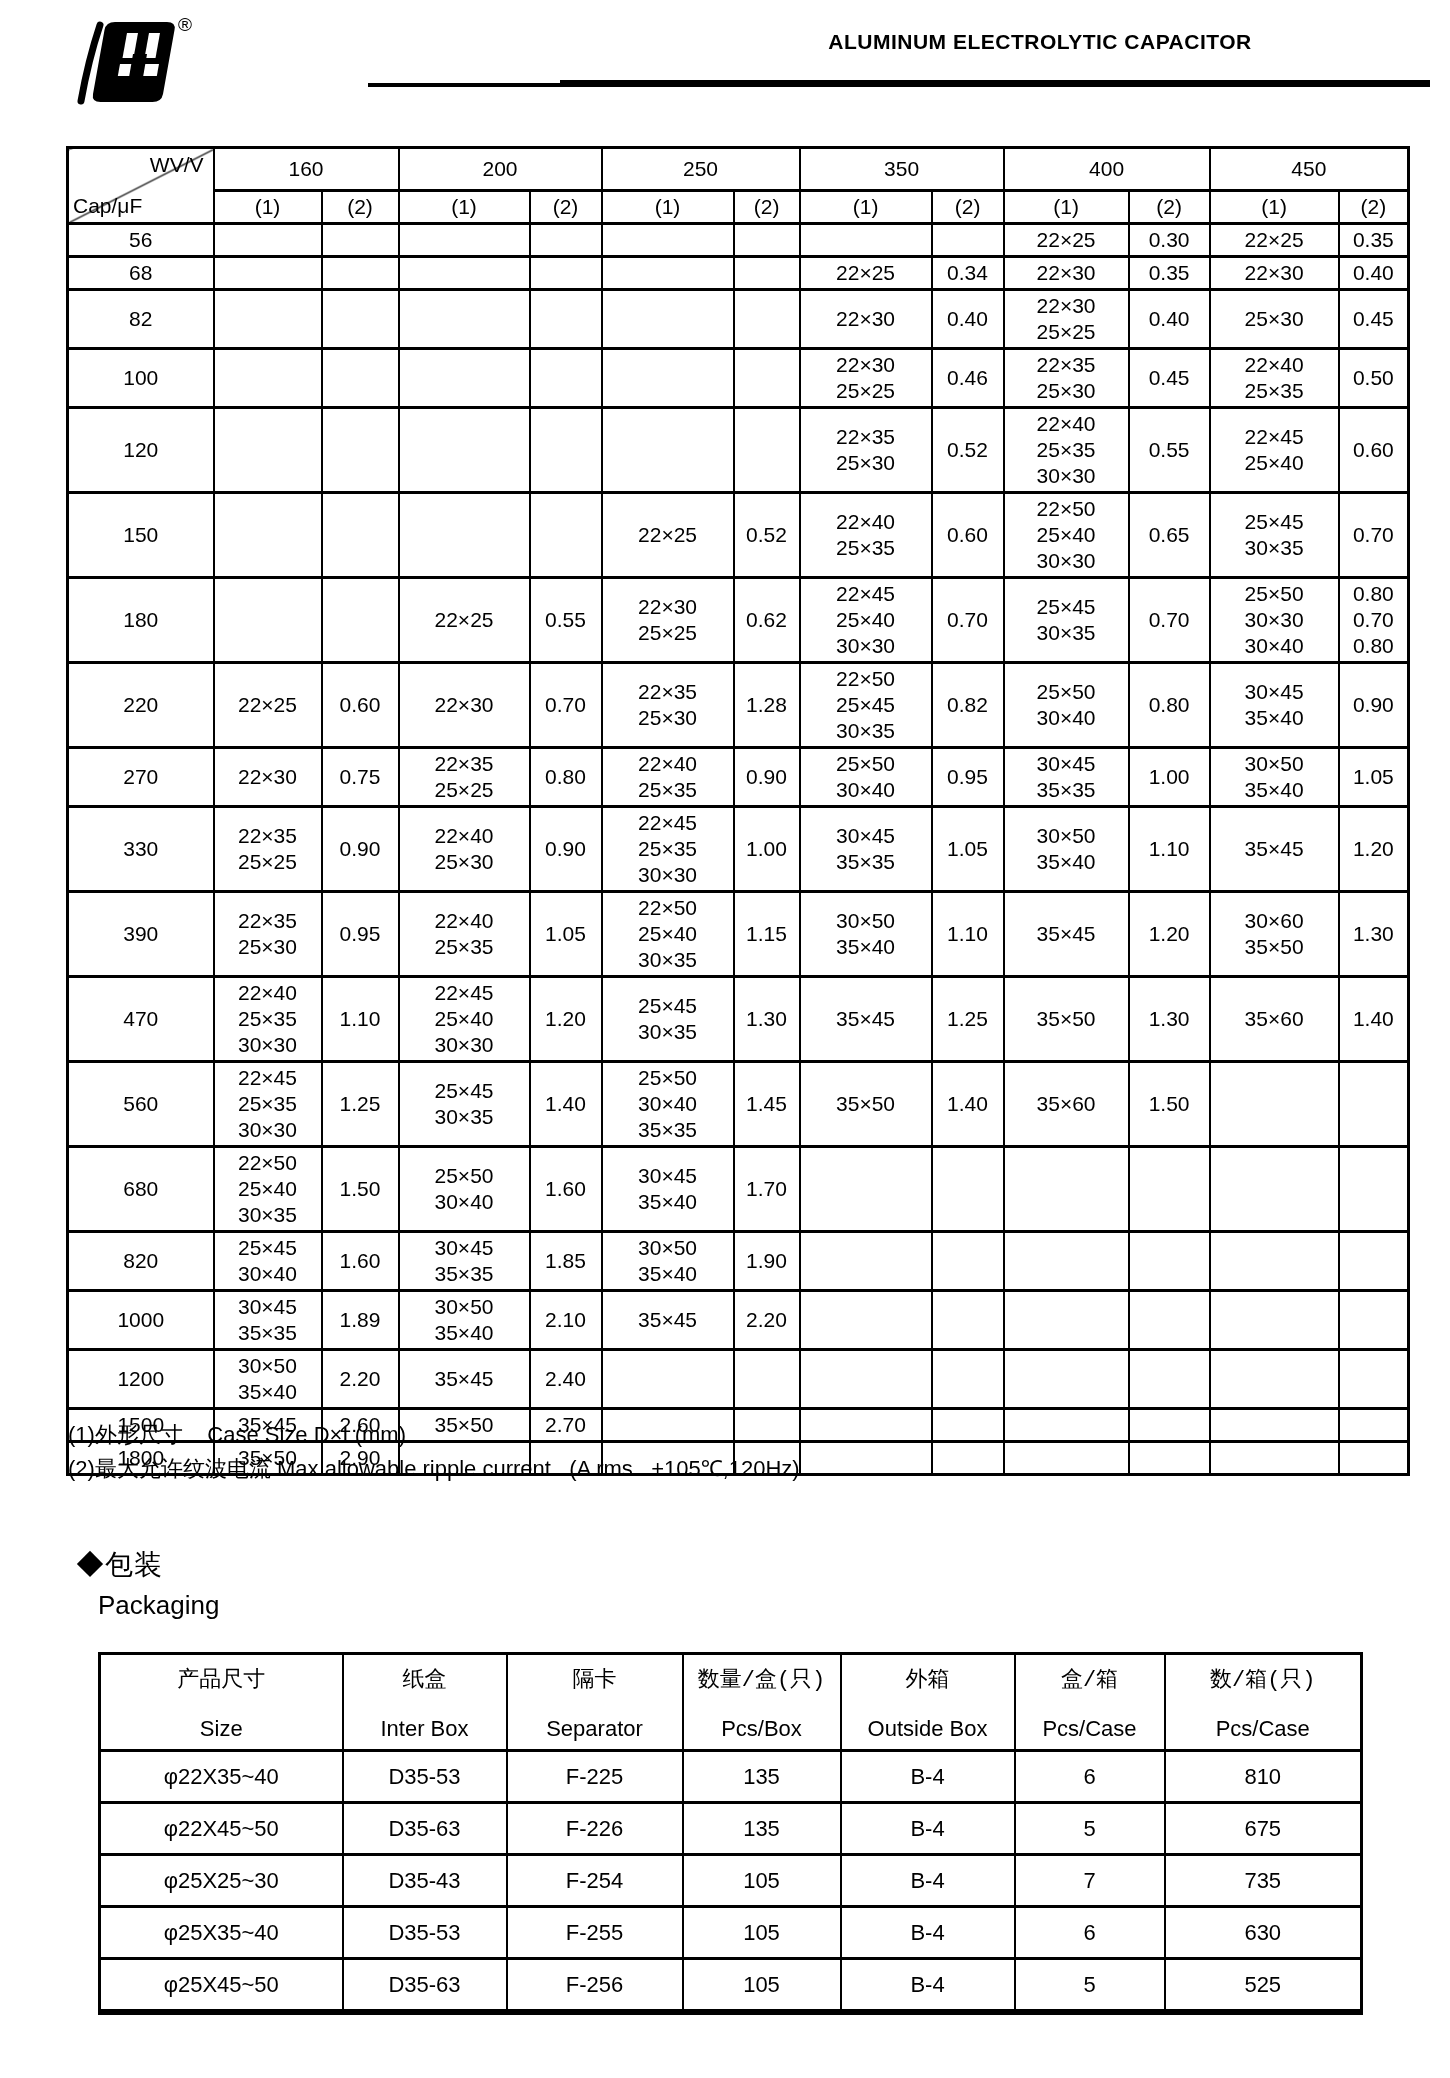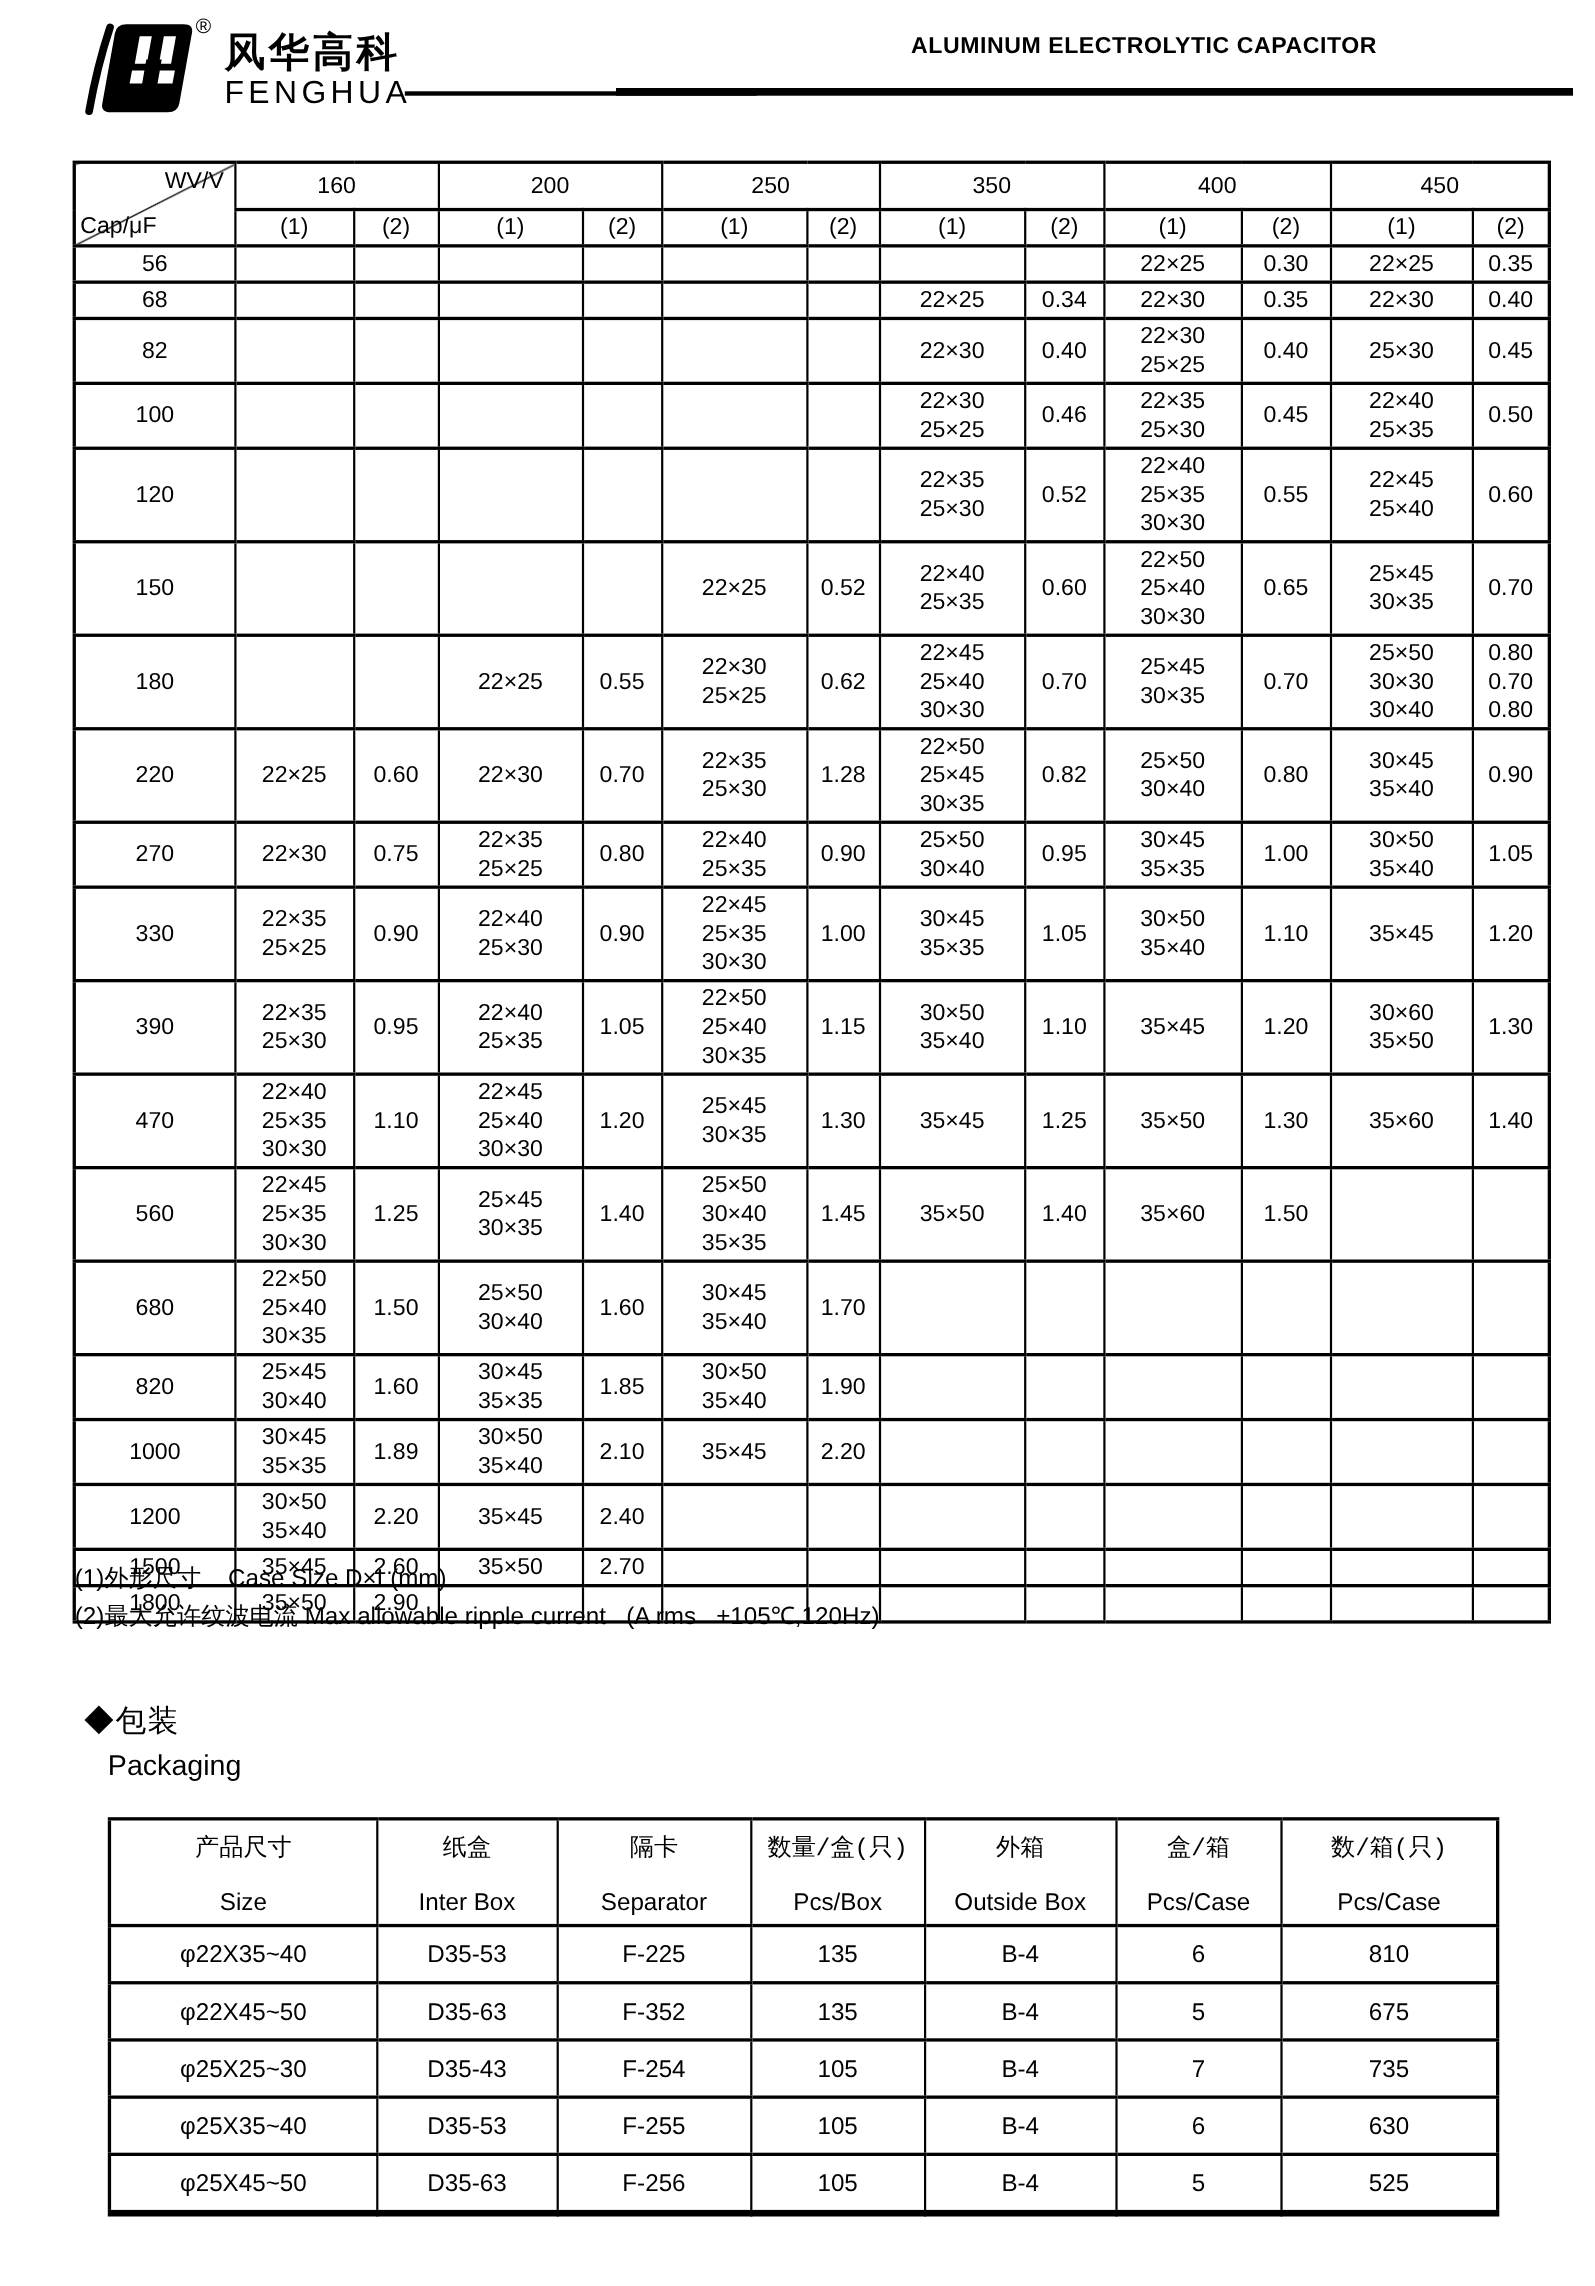--- a/index.html
+++ b/index.html
@@ -70,24 +70,20 @@
     <div class="logo-mark">
       <svg width="118" height="92" viewBox="0 0 118 92">
         <path d="M30 9 C24 27 16 57 11 85" fill="none" stroke="#000" stroke-width="7" stroke-linecap="round"></path>
         <path d="M45 6 L97 6 Q106 6 104.5 14 L93 78 Q91.5 86 82.5 86 L30.5 86 Q21.5 86 23 78 L34.5 14 Q36 6 45 6 Z" fill="#000"></path>
         <path d="M57 17 L68 17 L63.5 42 L52.5 42 Z" fill="#fff"></path>
         <path d="M79 17 L90 17 L85.5 42 L74.5 42 Z" fill="#fff"></path>
         <path d="M50 48 L89 48 L86.8 60 L47.8 60 Z" fill="#fff"></path>
         <path d="M63 38 L77 38 L71.5 70 L57.5 70 Z" fill="#000"></path>
       </svg>
       <span class="reg">®</span>
-    </div>
-    <div class="brand-text">
-      <div class="brand-zh">风华高科</div>
-      <div class="brand-en">FENGHUA</div>
     </div>
   </div>
   <div class="doc-title">ALUMINUM ELECTROLYTIC CAPACITOR</div>
   <div class="rule-a"></div>
   <div class="rule-b"></div>
 
   <table class="main-table">
     <colgroup>
       <col style="width:146px">
         <col style="width:108px">
@@ -536,21 +532,21 @@
           <td>D35-53</td>
           <td>F-225</td>
           <td>135</td>
           <td>B-4</td>
           <td>6</td>
           <td>810</td>
         </tr>
         <tr>
           <td>φ22X45~50</td>
           <td>D35-63</td>
-          <td>F-352</td>
+          <td>F-226</td>
           <td>135</td>
           <td>B-4</td>
           <td>5</td>
           <td>675</td>
         </tr>
         <tr>
           <td>φ25X25~30</td>
           <td>D35-43</td>
           <td>F-254</td>
           <td>105</td>

